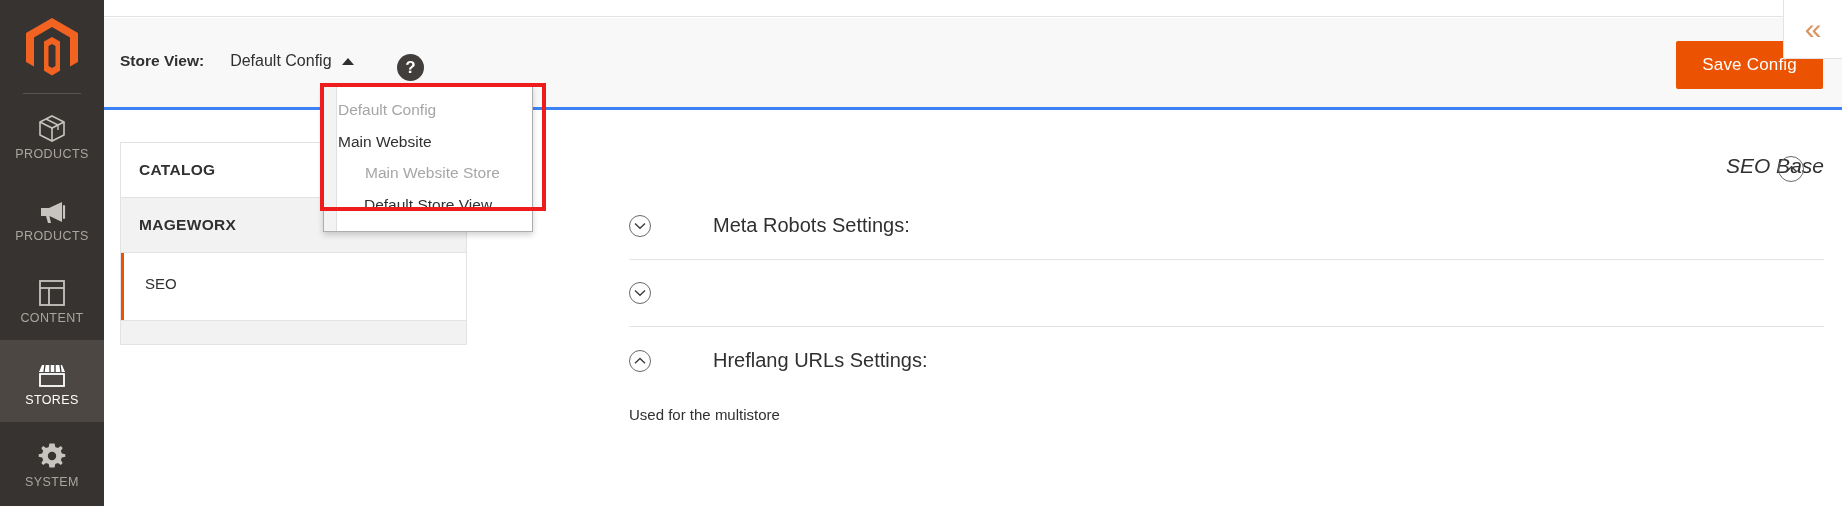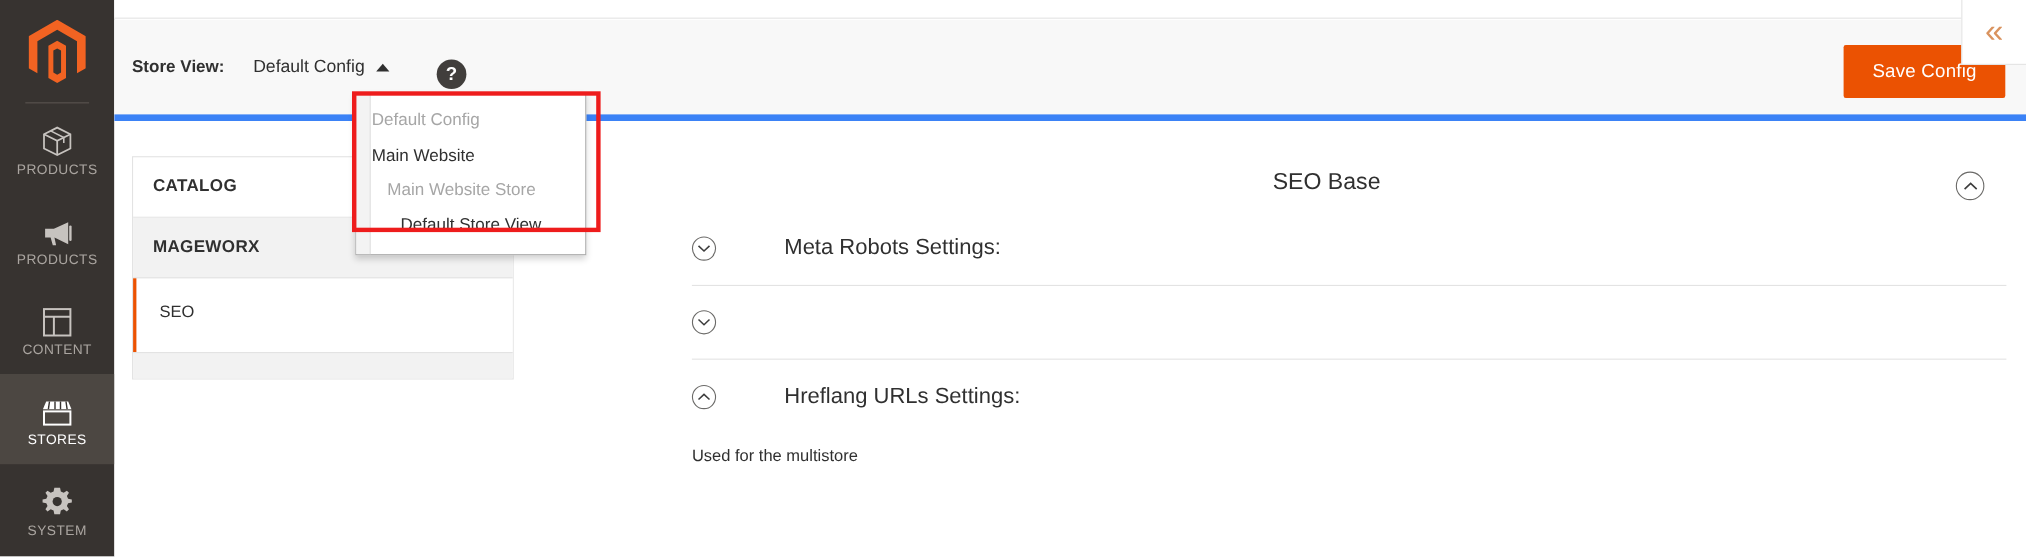--- a/index.html
+++ b/index.html
@@ -57,21 +57,21 @@
   #topstrip {
     position:absolute; left:0; top:0; width: 1738px; height: 17px;
     background:#ffffff; border-bottom:1px solid #e3e3e3;
   }
 
   
   #page-header {
     position: absolute; left: 0; top: 18px;
     width: 1738px; height: 92px;
     background: #f8f8f8;
-    border-bottom: 6px solid #3b82f6;
+    border-bottom: 3px solid #3b82f6;
   }
   #store-switcher {
     position:absolute; left: 16px; top: 34px;
     display:flex; align-items:center;
   }
   #store-switcher .sv-label {
     font-size: 15.5px; font-weight: bold; color: #303030;
     margin-right: 26px;
   }
   #store-switcher .sv-value {
@@ -153,22 +153,23 @@
     width: 3px; background:#eb5202;
   }
   .cfg-foot { height: 24px; background:#f2f2f2; border-top:1px solid #e3e3e3;}
 
   
   #content {
     position:absolute; left: 470px; top: 142px;
     width: 1250px;
   }
   #content .section-head {
-    display:flex; align-items:center; justify-content:center;
+    display:flex; align-items:center; justify-content:flex-end;
     padding: 12px 0 14px 14px;
+    font-style: italic;
   }
   #content .section-head h2 {
     font-size: 21px; font-weight: normal; color:#303030;
   }
   .circle-chev {
     width: 22px; height: 22px; border-radius:50%;
     border: 1px solid #6b6a68;
     display:inline-flex; align-items:center; justify-content:center;
     flex: none;
   }
@@ -211,21 +212,21 @@
   }
   .dd-item {
     position:relative;
     font-size: 15.5px;
     line-height: 1;
     padding: 8px 10px 8px 0;
     cursor:pointer;
     white-space:nowrap;
   }
   .dd-item.lvl1 { padding-left: 14px; }
-  .dd-item.lvl2 { padding-left: 28px; }
+  .dd-item.lvl2 { padding-left: 41px; }
   .dd-item.lvl3 { padding-left: 40px; }
   .dd-item.muted { color:#a6a6a6; cursor:default; }
   .dd-item.dark  { color:#303030; }
 
   
   #annot {
     position:absolute;
     left: 216px; top: 83px;
     width: 226px; height: 128px;
     border: 4px solid #ee1c1c;

